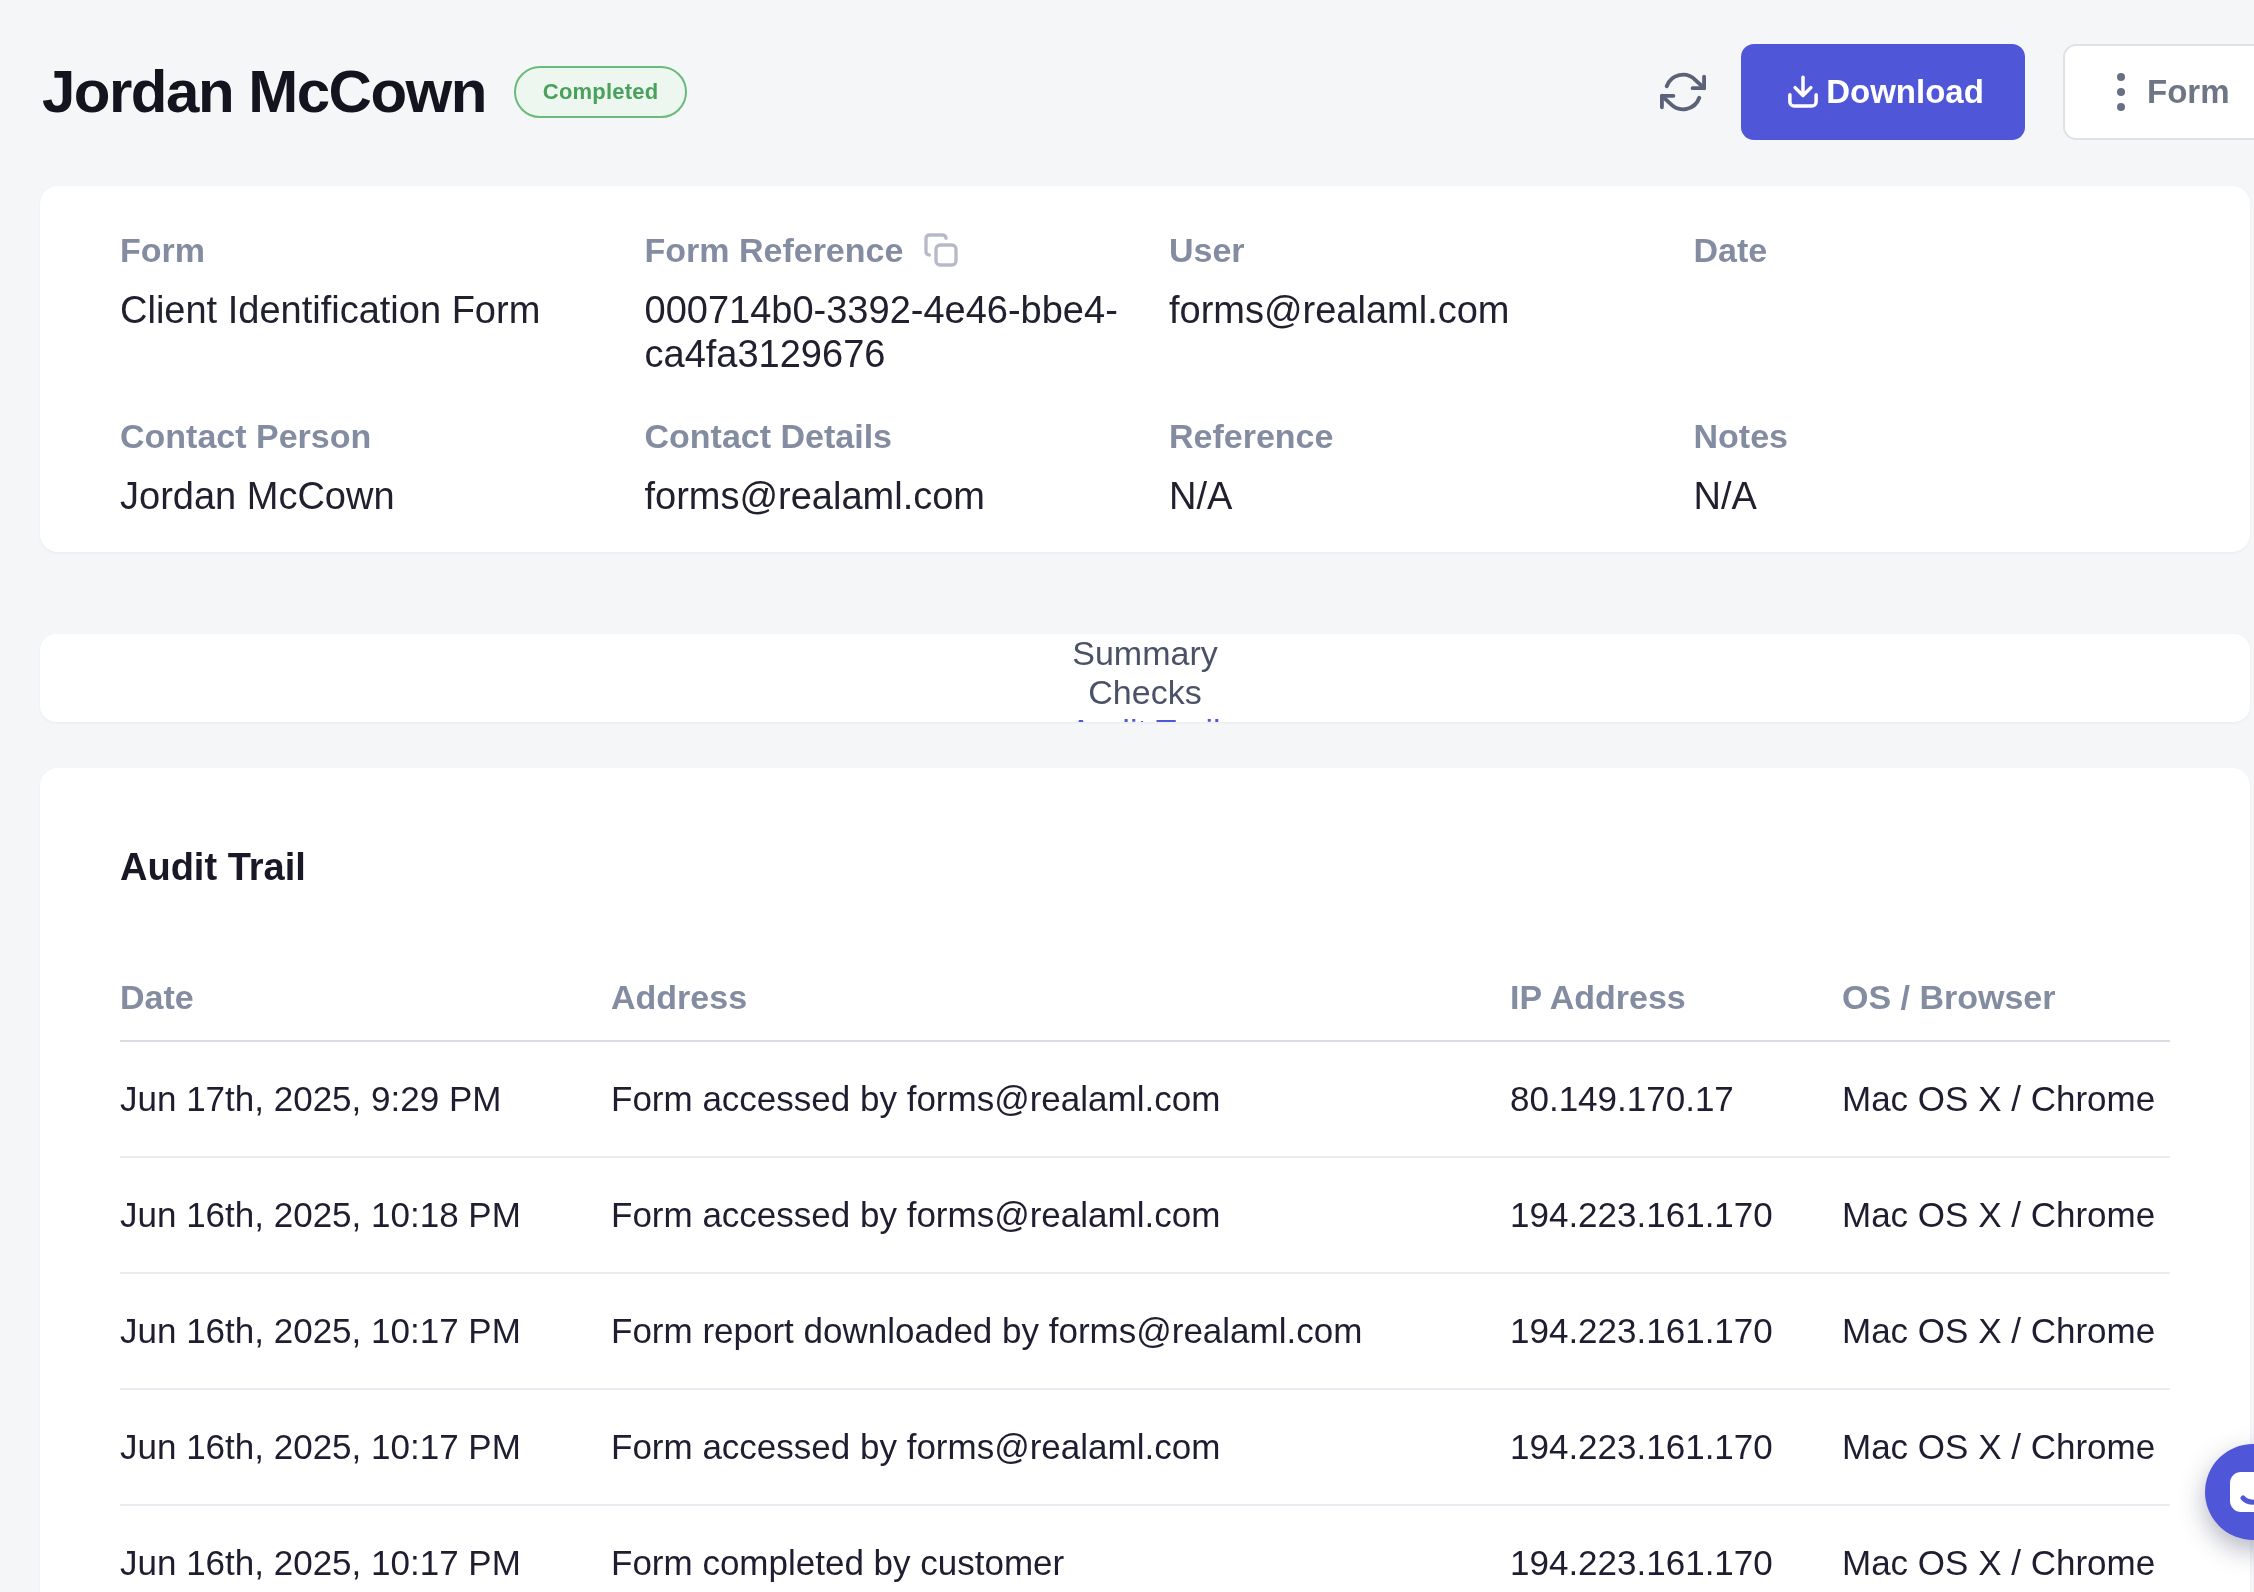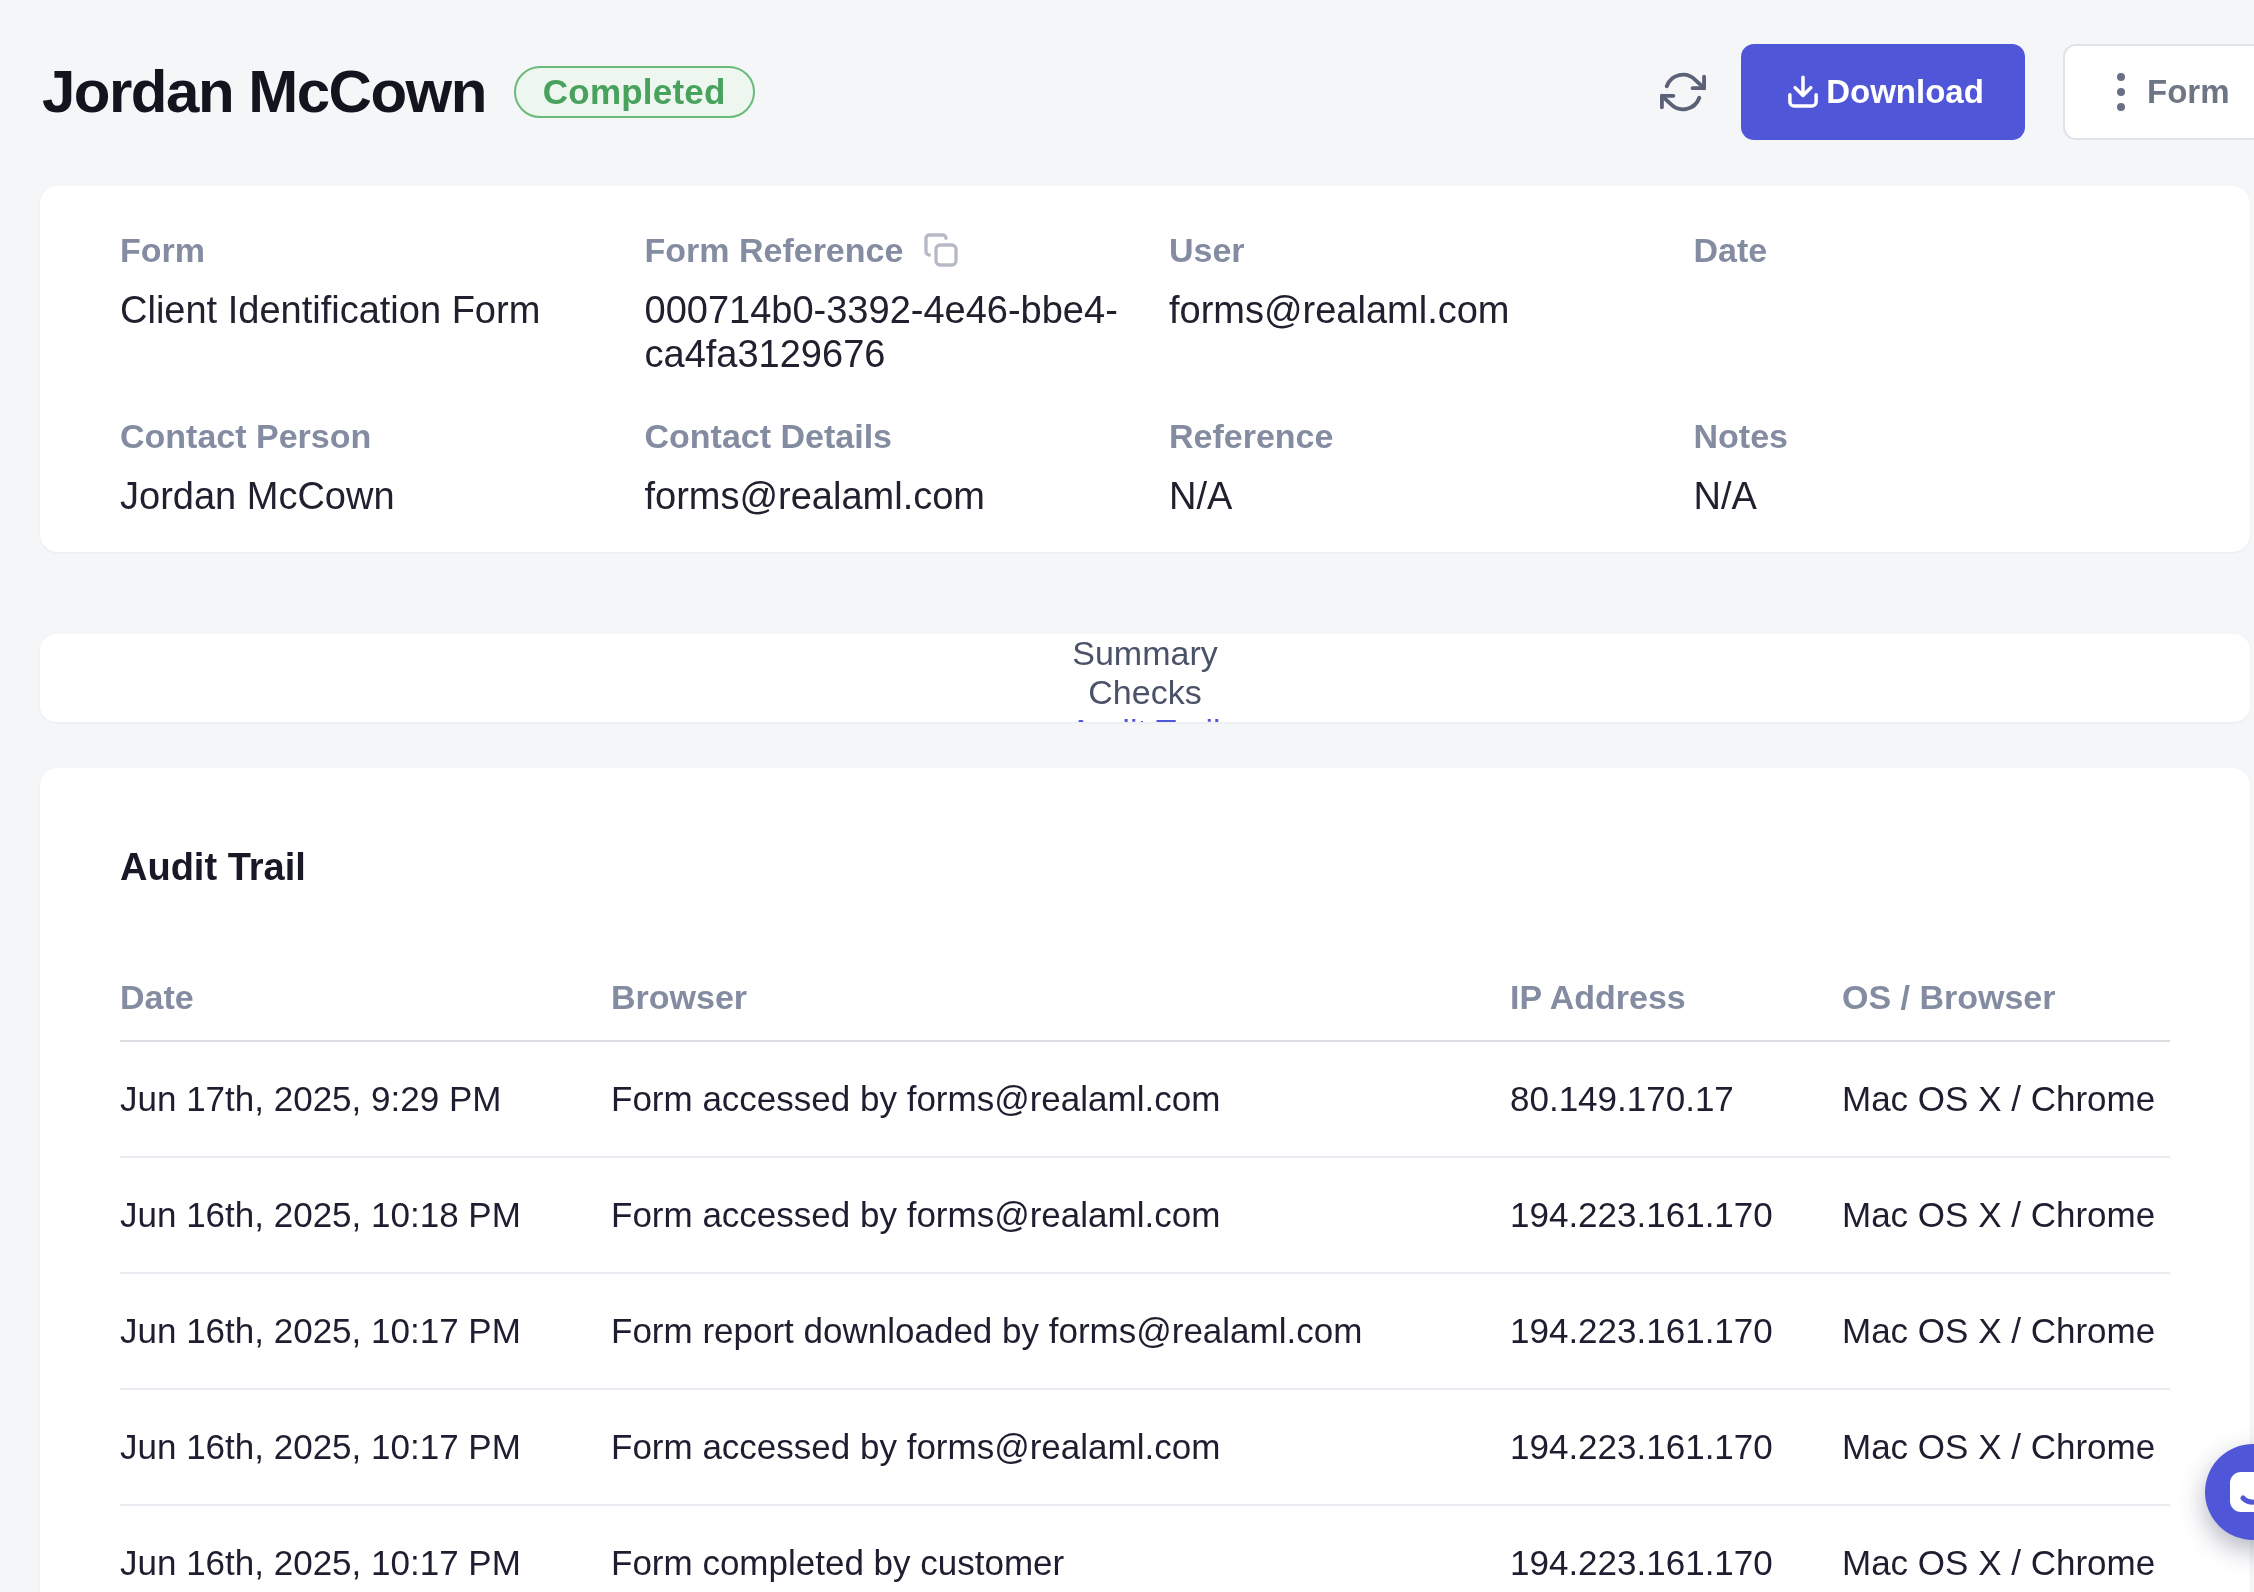--- a/index.html
+++ b/index.html
@@ -11,21 +11,21 @@
     -webkit-font-smoothing:antialiased;
   }
   
   .topbar { display:flex; justify-content:space-between; align-items:center; padding:44px 0 0 42px; }
   .title-group { display:flex; align-items:center; gap:28px; }
   h1 { margin:0; font-size:60px; font-weight:700; letter-spacing:-1.5px; color:#14141f; line-height:72px; }
   .badge {
     height:52px; display:inline-flex; align-items:center; padding:0 27px; box-sizing:border-box;
     border:2px solid var(--green-border,#6abb7b); border-radius:28px;
     background:var(--green-bg,#edf7ef); color:var(--green-text,#48a15c);
-    font-size:35px; font-weight:700; letter-spacing:0.2px;
+    font-size:22px; font-weight:700; letter-spacing:0.2px;
   }
   .actions { display:flex; align-items:center; margin-right:-43px; }
   .icon-btn { background:none; border:none; padding:0; width:52px; height:52px; margin-right:32px; cursor:pointer; display:flex; align-items:center; justify-content:center; }
   .icon-btn svg { width:46px; height:46px; }
   .btn-primary {
     display:flex; align-items:center; justify-content:center; gap:2px;
     width:284px; height:96px; border:none; border-radius:13px; cursor:pointer;
     background:var(--accent,#5056d8); color:#ffffff;
     font-family:inherit; font-size:33px; font-weight:600;
   }
@@ -166,21 +166,21 @@
     <div class="tab">Summary</div>
     <div class="tab">Checks</div>
     <div class="tab active">Audit Trail</div>
   </nav>
 
   <section class="card audit-card">
     <h2>Audit Trail</h2>
     <div class="table">
       <div class="trow thead">
         <div class="th">Date</div>
-        <div class="th">Browser</div>
+        <div class="th">Address</div>
         <div class="th">IP Address</div>
         <div class="th">OS / Browser</div>
       </div>
       <div class="trow tbody-row">
         <div>Jun 17th, 2025, 9:29 PM</div>
         <div>Form accessed by forms@realaml.com</div>
         <div>80.149.170.17</div>
         <div>Mac OS X / Chrome</div>
       </div>
       <div class="trow tbody-row">

